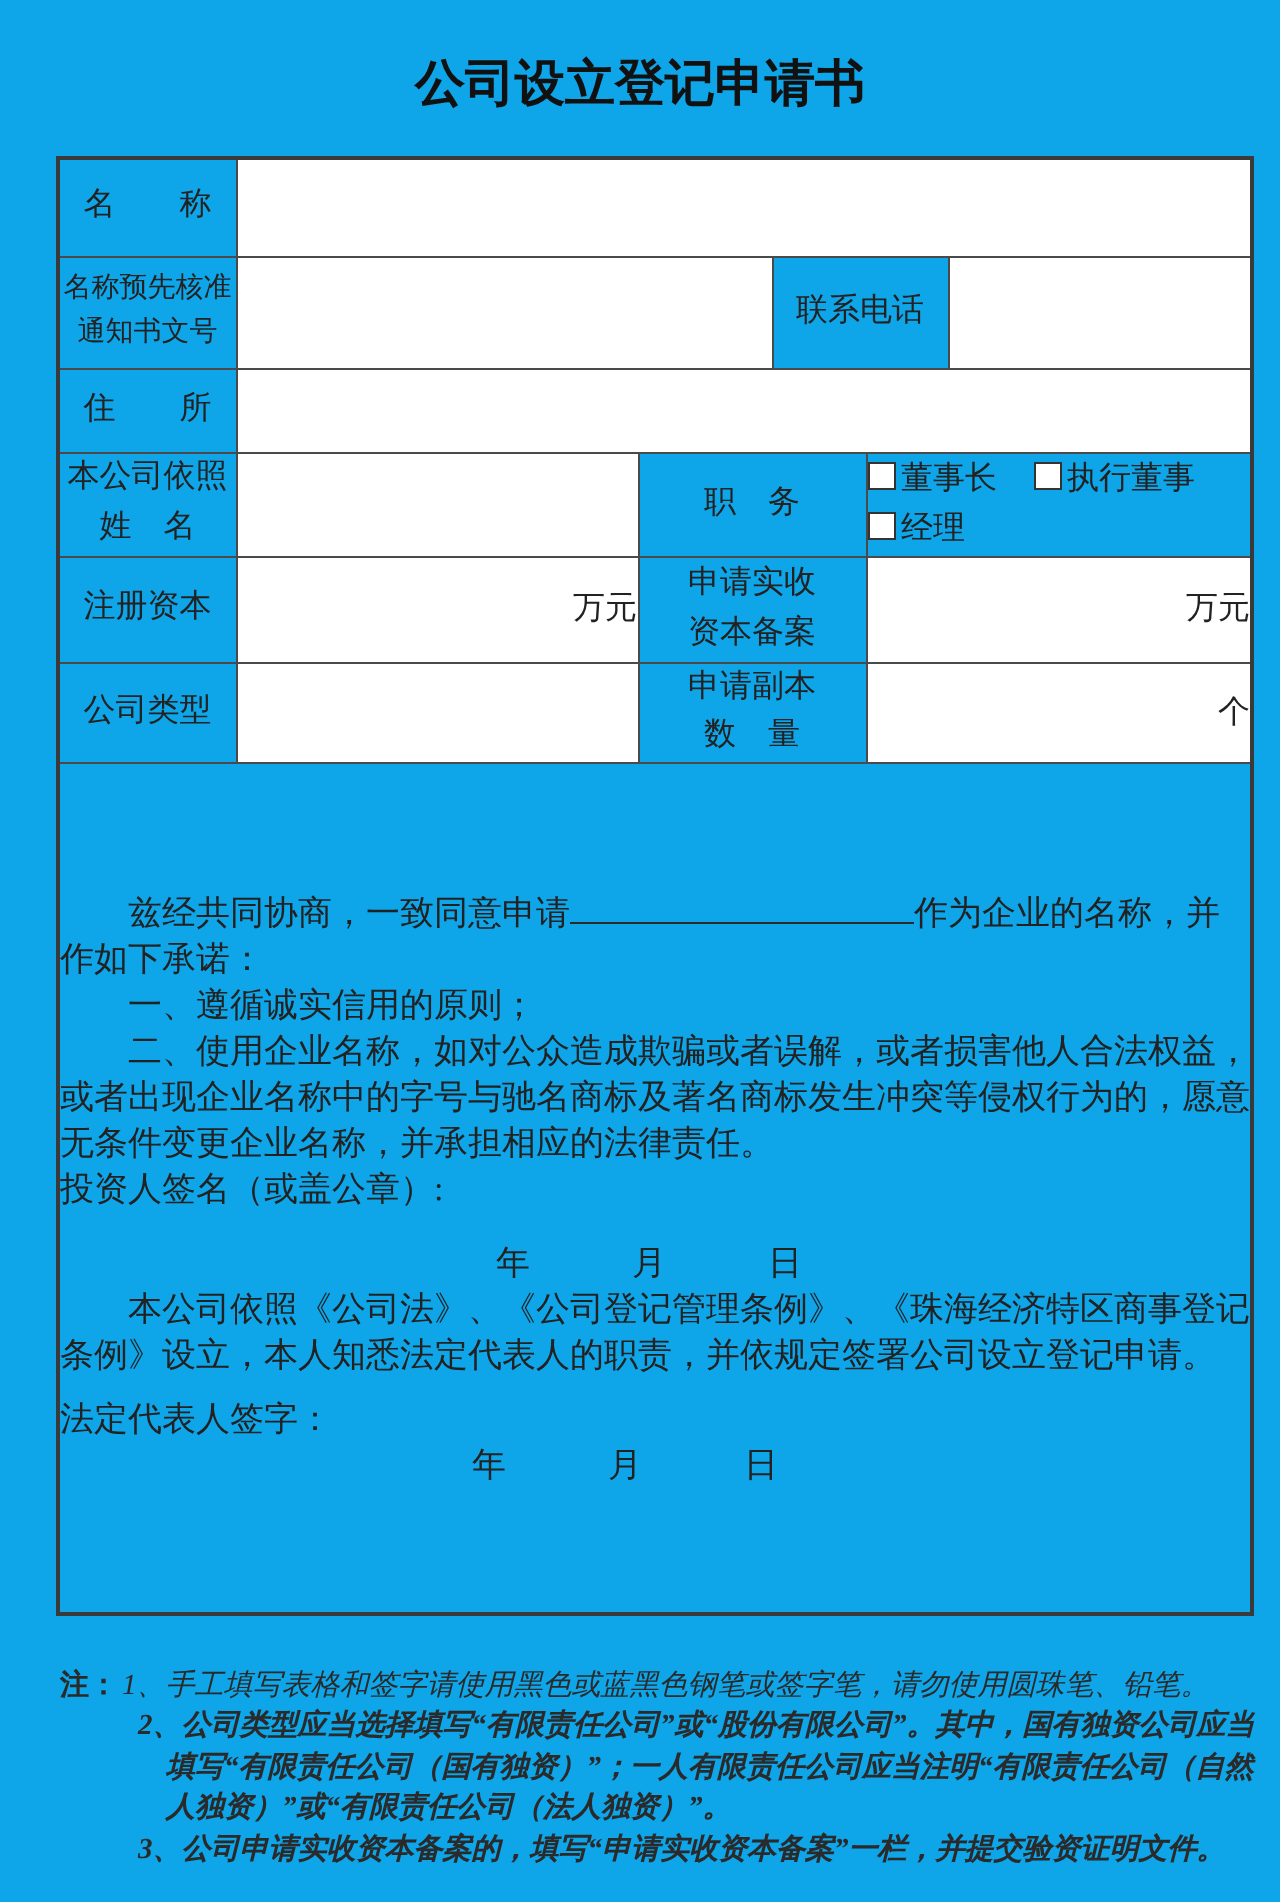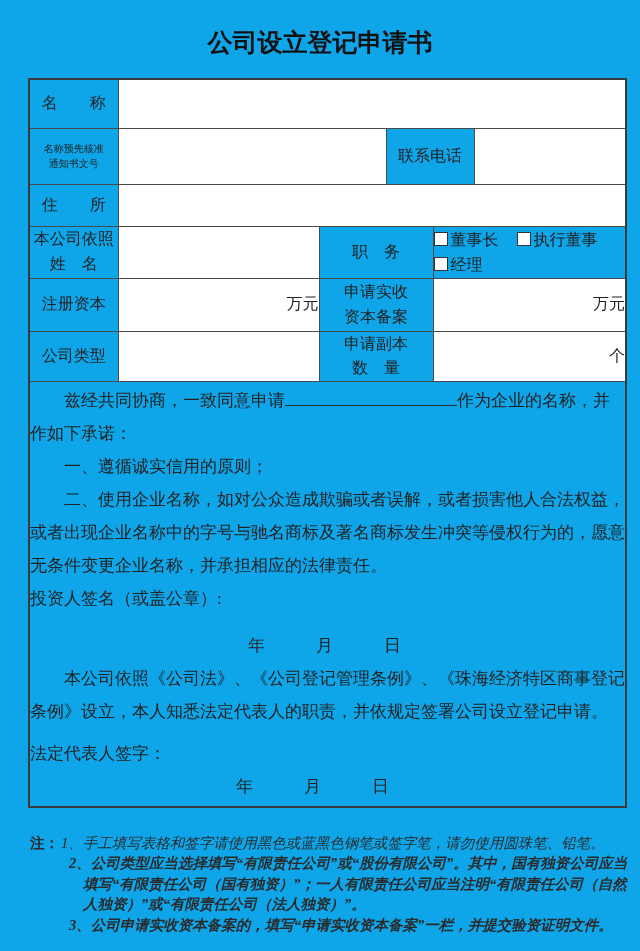--- a/index.html
+++ b/index.html
@@ -15,37 +15,37 @@
   }
   table.form-table {
     border-collapse:collapse; table-layout:fixed;
     margin:20px 0 12px 28px; width:597px;
     border:2px solid #3a3a3a;
     font-size:16px; color:#222;
   }
   table.form-table td { border:1px solid #4a4a4a; vertical-align:middle; padding:0; }
   td.label { text-align:center; line-height:1.55; }
   td.pre { white-space:pre-line; }
-  td.small { font-size:10px; }
+  td.small { font-size:14px; }
   td.value { background:#fff; }
   td.unit { text-align:right; padding-right:8px; }
   tr.r1 { height:49px; } tr.r2 { height:56px; } tr.r3 { height:42px; }
   tr.r4 { height:52px; } tr.r5 { height:53px; } tr.r6 { height:48px; }
   tr.r7 { height:425px; }
   td.checkbox-cell { padding:3px 2px 3px 4px; line-height:25px; font-size:16px; }
   .cb-option { white-space:nowrap; }
   .cb-option + .cb-option { margin-left:14px; }
   .cb-box {
     display:inline-block; width:12px; height:12px;
     border:1px solid #333; background:#fff;
     margin-right:3px; vertical-align:-1px;
   }
   td.decl-cell {
     vertical-align:top; padding:10px 8px 0 8px;
-    font-size:17px; line-height:33px; color:#222;
+    font-size:17px; line-height:23px; color:#222;
   }
   td.decl-cell p { margin:0; }
   .indent { text-indent:2em; }
   .blank-line {
     display:inline-block; width:172px; height:1em;
     border-bottom:1px solid #2b2b2b;
   }
   p.date { text-align:center; }
   p.date.right1 { padding-right:6px; margin-top:14px !important; }
   p.date.right2 { padding-right:30px; }

